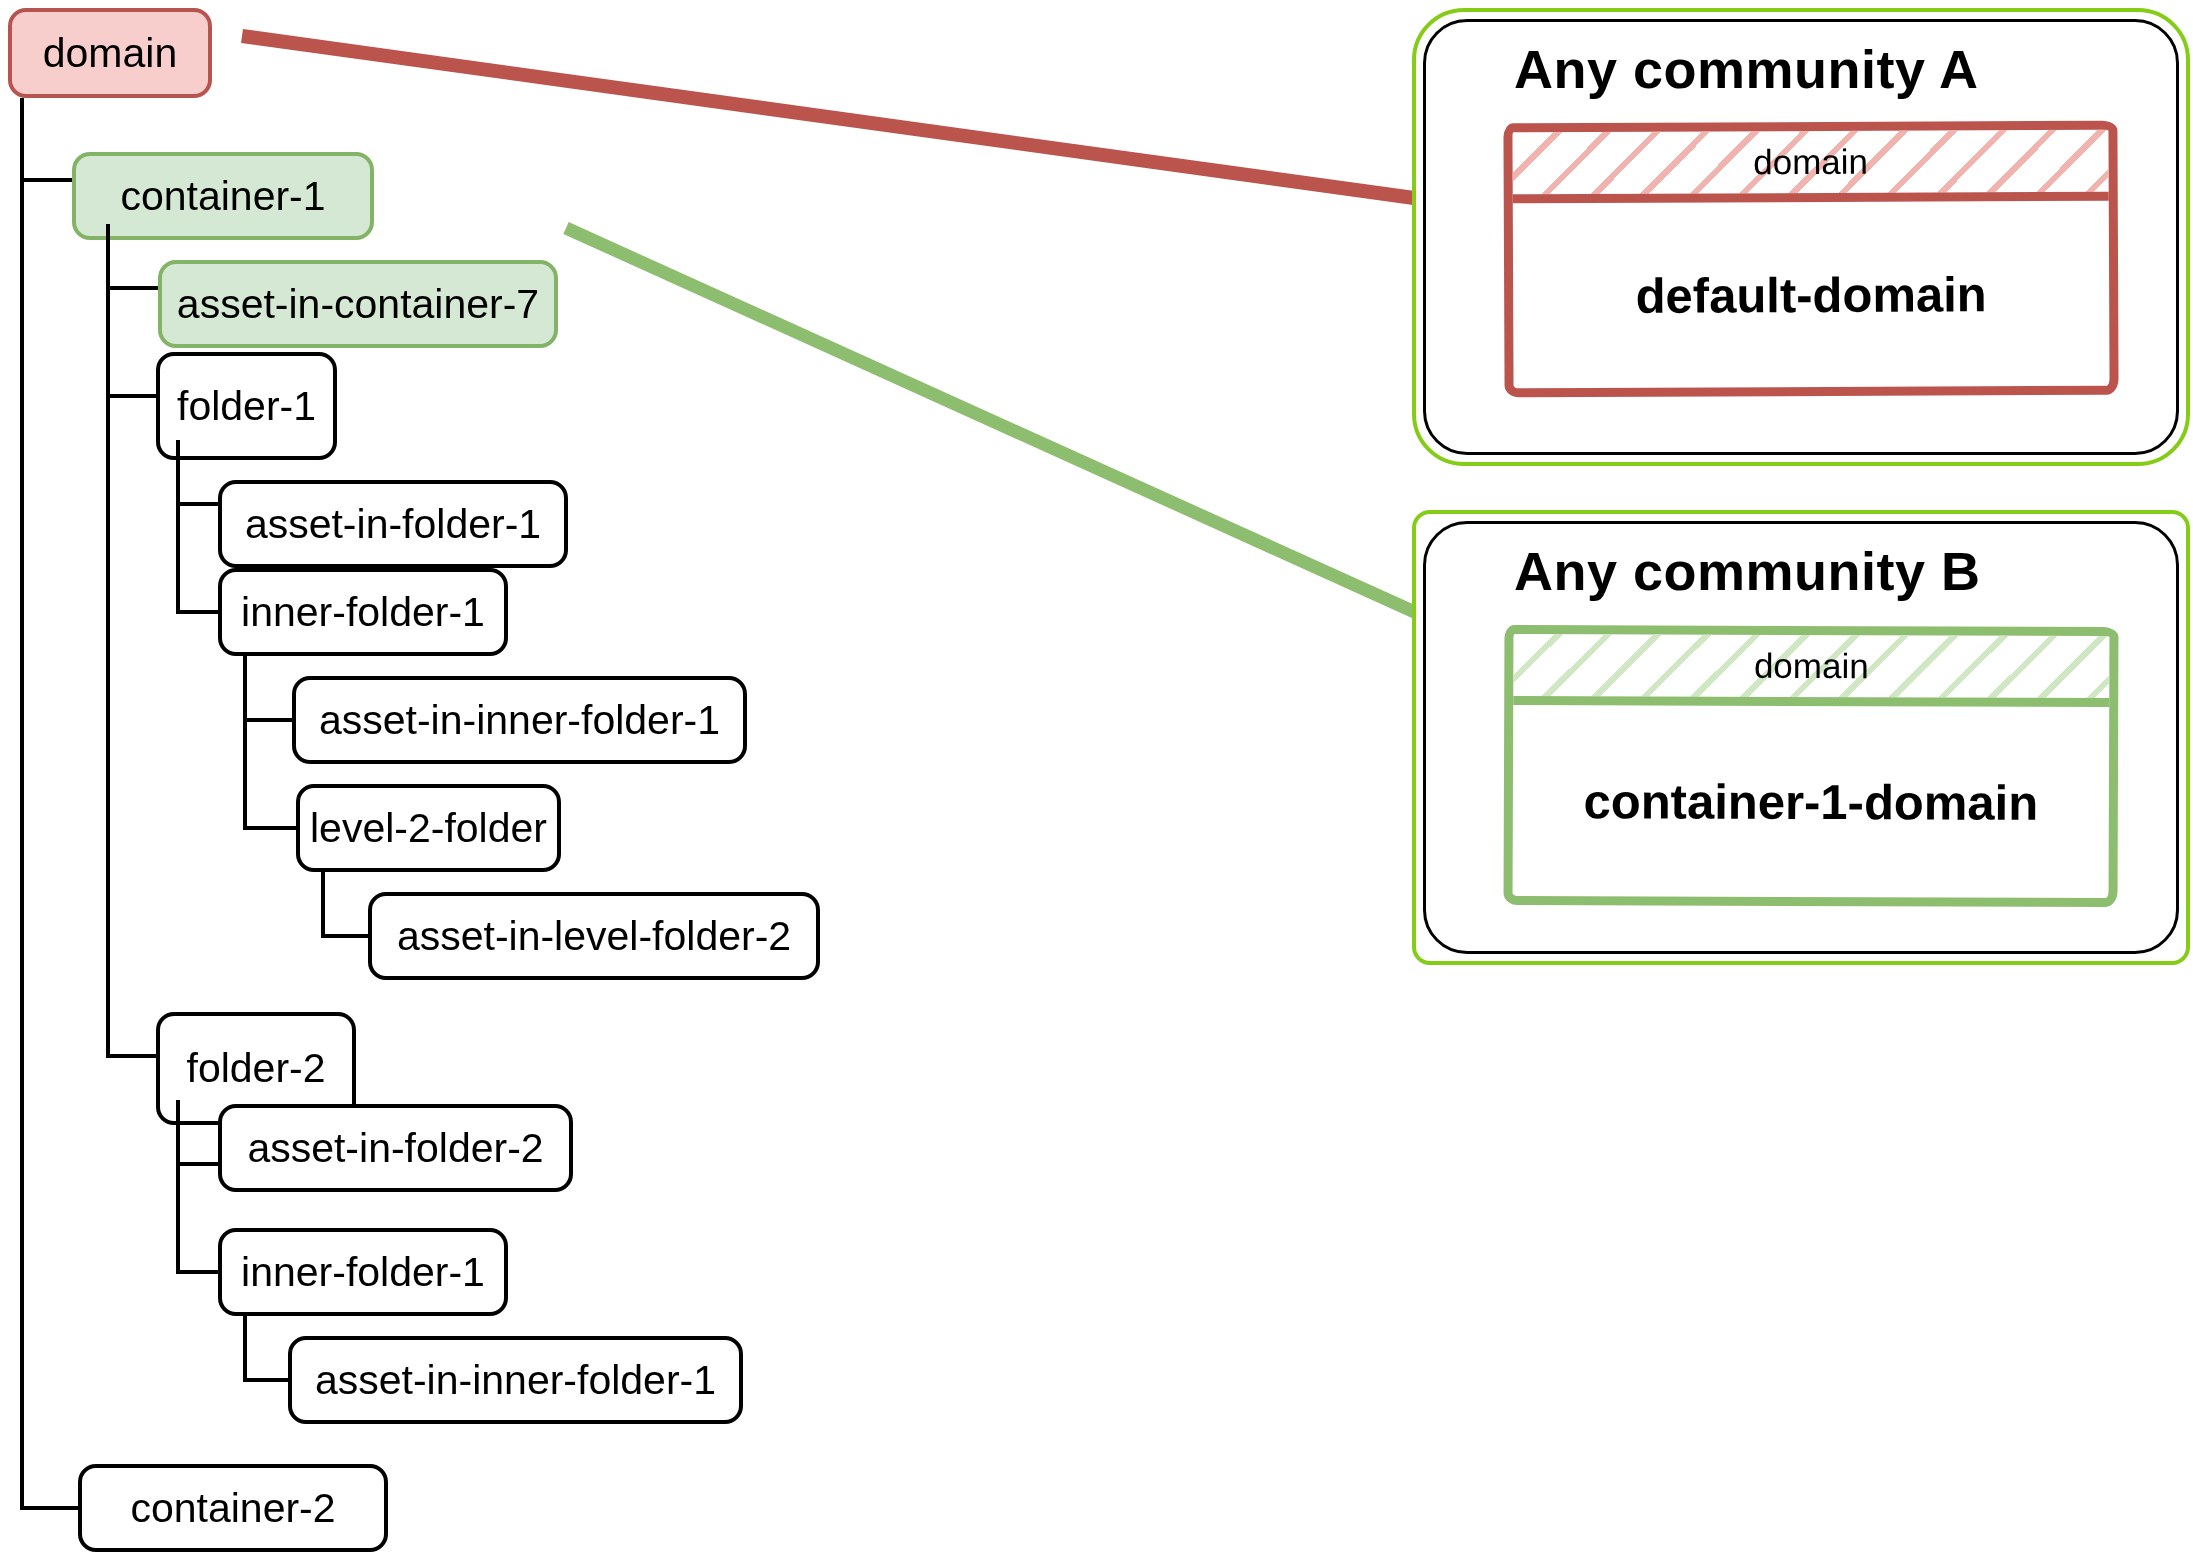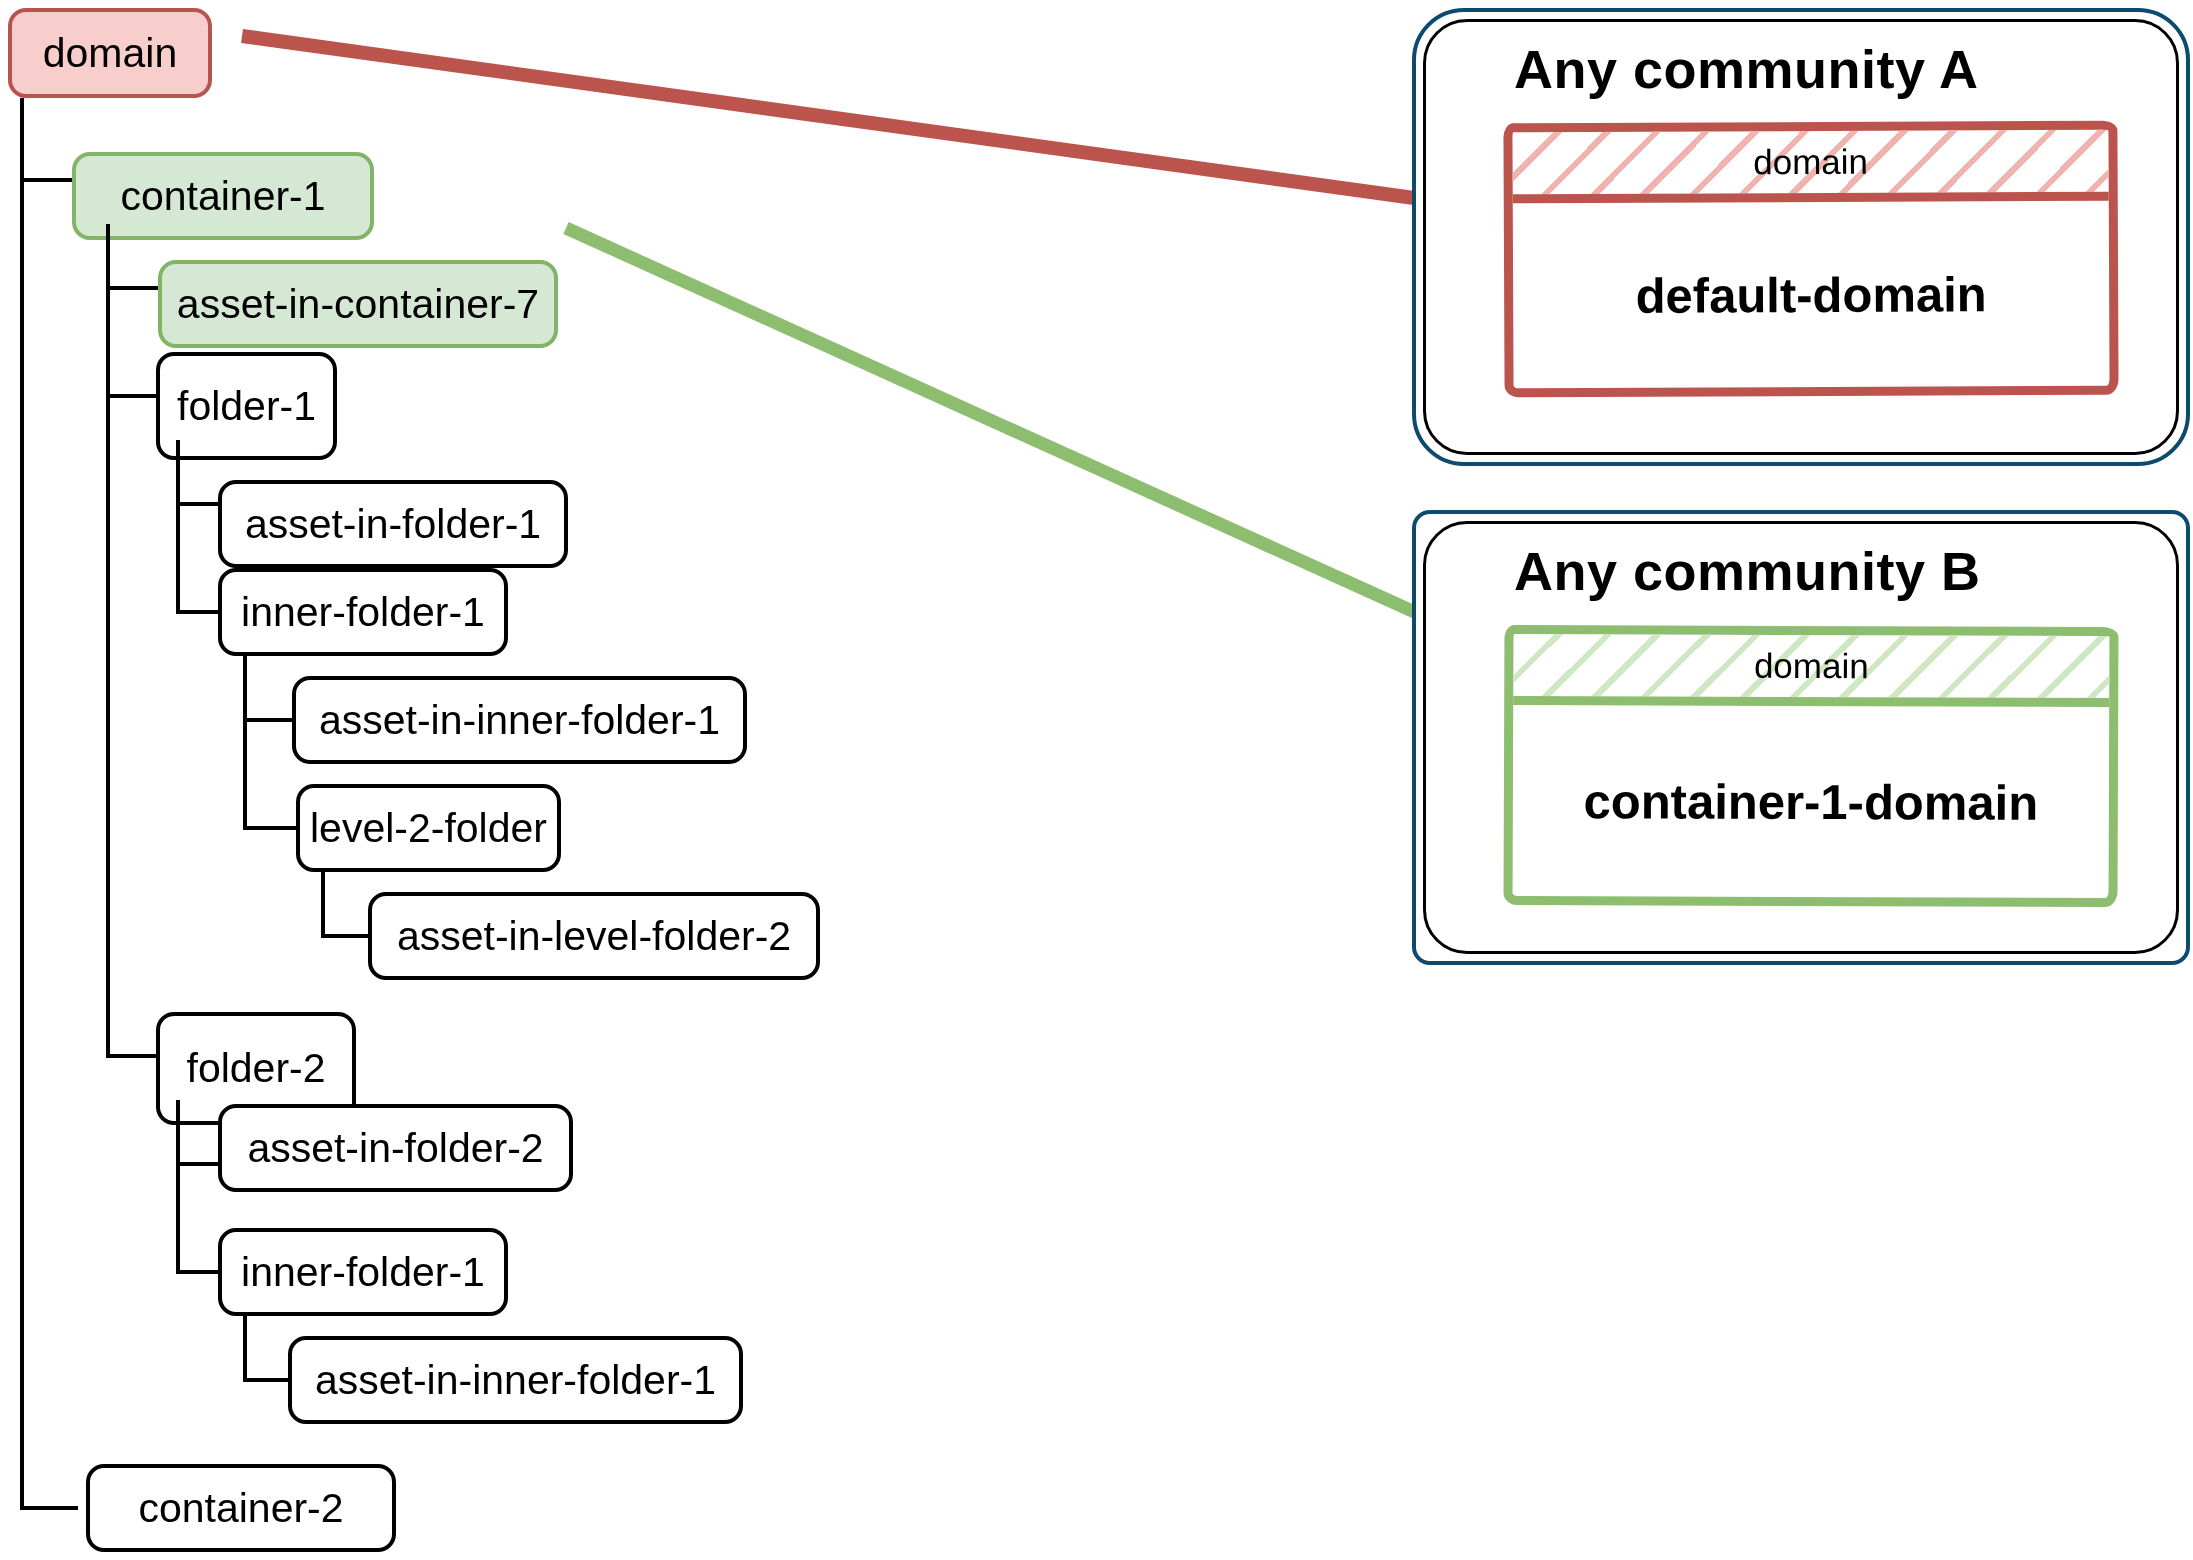--- a/index.html
+++ b/index.html
@@ -33,21 +33,21 @@
   
   .seg { position: absolute; background: #000; }
 
   
   #arrows-svg { position: absolute; left: 0; top: 0; pointer-events: none; }
 
   
   .community {
     position: absolute;
     box-sizing: border-box;
-    border: 4px solid #0c4a6e;
+    border: 4px solid #84cc16;
     border-radius: 52px;
     background: #fff;
   }
   .community-inner {
     position: absolute;
     inset: 7px;
     border: 3px solid #000;
     border-radius: 44px;
   }
   .community-title {
@@ -106,21 +106,21 @@
       <div class="tree-node" style="left: 156px; top: 352px; width: 181px; height: 108px;">folder-1</div>
       <div class="tree-node" style="left: 218px; top: 480px; width: 350px; height: 88px;">asset-in-folder-1</div>
       <div class="tree-node" style="left: 218px; top: 568px; width: 290px; height: 88px;">inner-folder-1</div>
       <div class="tree-node" style="left: 292px; top: 676px; width: 455px; height: 88px;">asset-in-inner-folder-1</div>
       <div class="tree-node" style="left: 296px; top: 784px; width: 265px; height: 88px;">level-2-folder</div>
       <div class="tree-node" style="left: 368px; top: 892px; width: 452px; height: 88px;">asset-in-level-folder-2</div>
       <div class="tree-node" style="left: 156px; top: 1012px; width: 200px; height: 113px;">folder-2</div>
       <div class="tree-node" style="left: 218px; top: 1104px; width: 355px; height: 88px;">asset-in-folder-2</div>
       <div class="tree-node" style="left: 218px; top: 1228px; width: 290px; height: 88px;">inner-folder-1</div>
       <div class="tree-node" style="left: 288px; top: 1336px; width: 455px; height: 88px;">asset-in-inner-folder-1</div>
-      <div class="tree-node" style="left: 78px; top: 1464px; width: 310px; height: 88px; margin-left: 8px;">container-2</div>
+      <div class="tree-node" style="left: 78px; top: 1464px; width: 310px; height: 88px;">container-2</div>
       <div class="seg" style="left: 20px; top: 98px; width: 4px; height: 1412px;"></div>
       <div class="seg" style="left: 20px; top: 178px; width: 52px; height: 4px;"></div>
       <div class="seg" style="left: 20px; top: 1506px; width: 58px; height: 4px;"></div>
       <div class="seg" style="left: 106px; top: 224px; width: 4px; height: 834px;"></div>
       <div class="seg" style="left: 106px; top: 286px; width: 52px; height: 4px;"></div>
       <div class="seg" style="left: 106px; top: 394px; width: 50px; height: 4px;"></div>
       <div class="seg" style="left: 106px; top: 1054px; width: 50px; height: 4px;"></div>
       <div class="seg" style="left: 176px; top: 440px; width: 4px; height: 174px;"></div>
       <div class="seg" style="left: 176px; top: 502px; width: 42px; height: 4px;"></div>
       <div class="seg" style="left: 176px; top: 610px; width: 42px; height: 4px;"></div>

